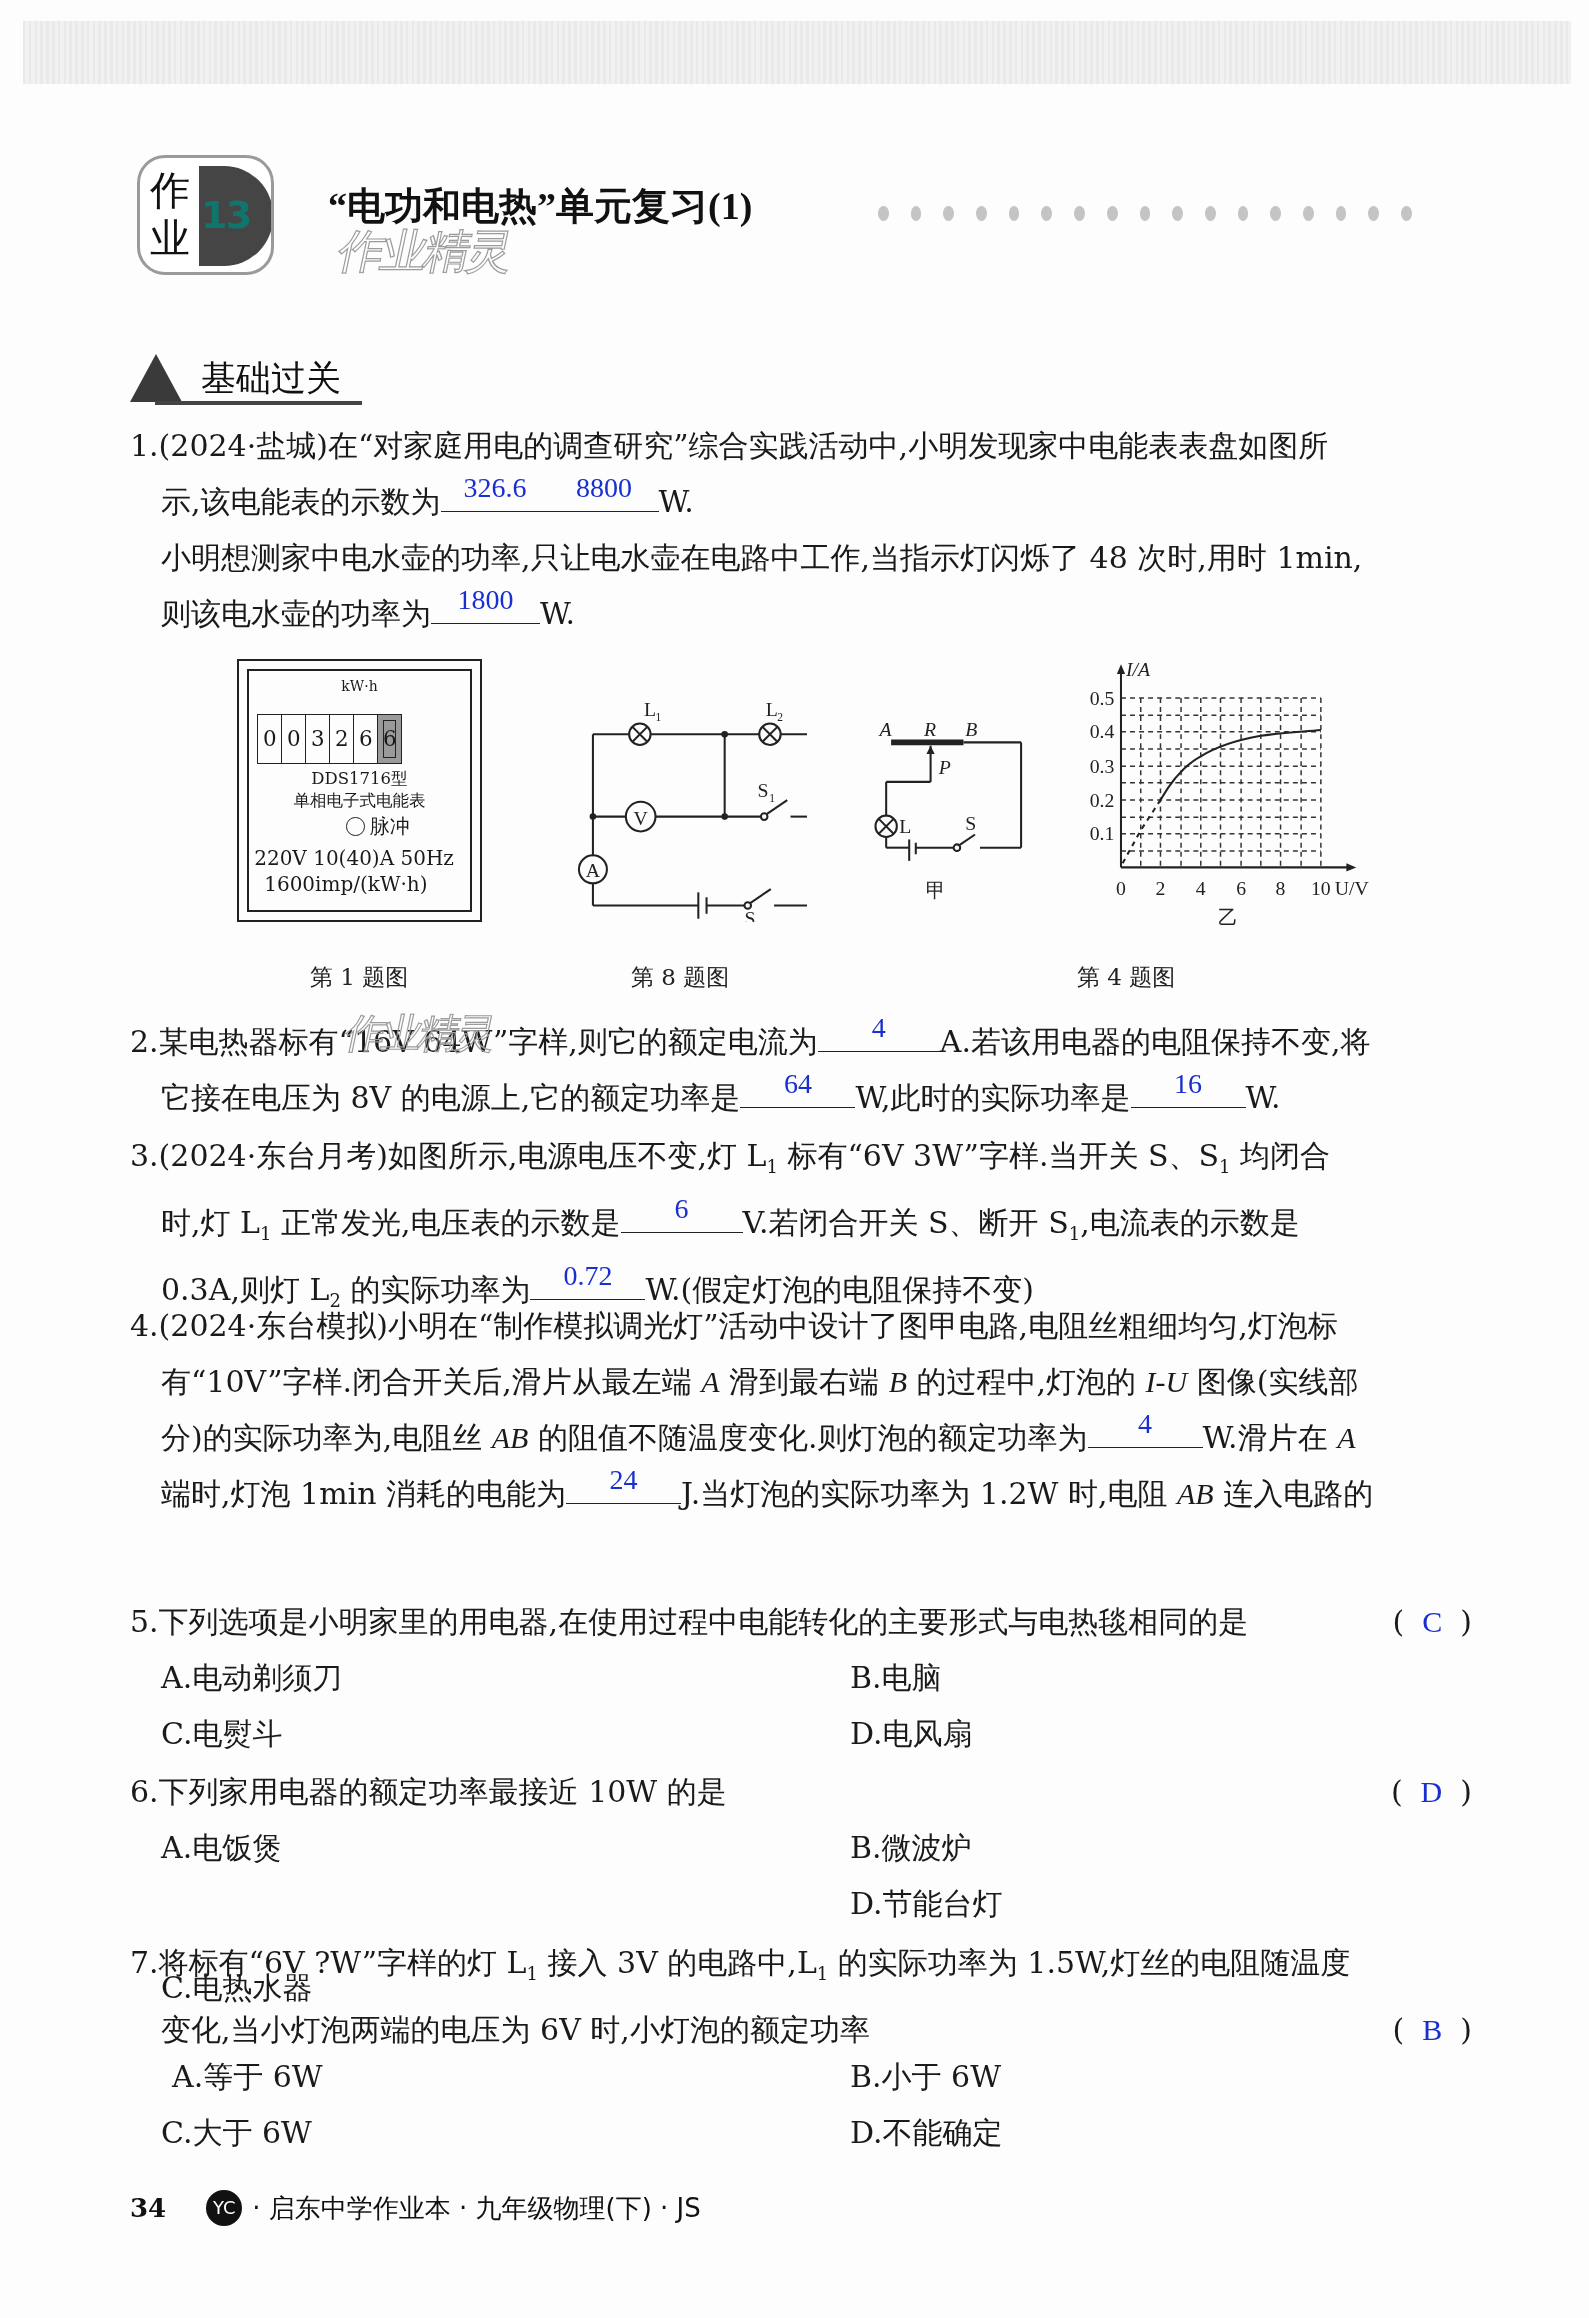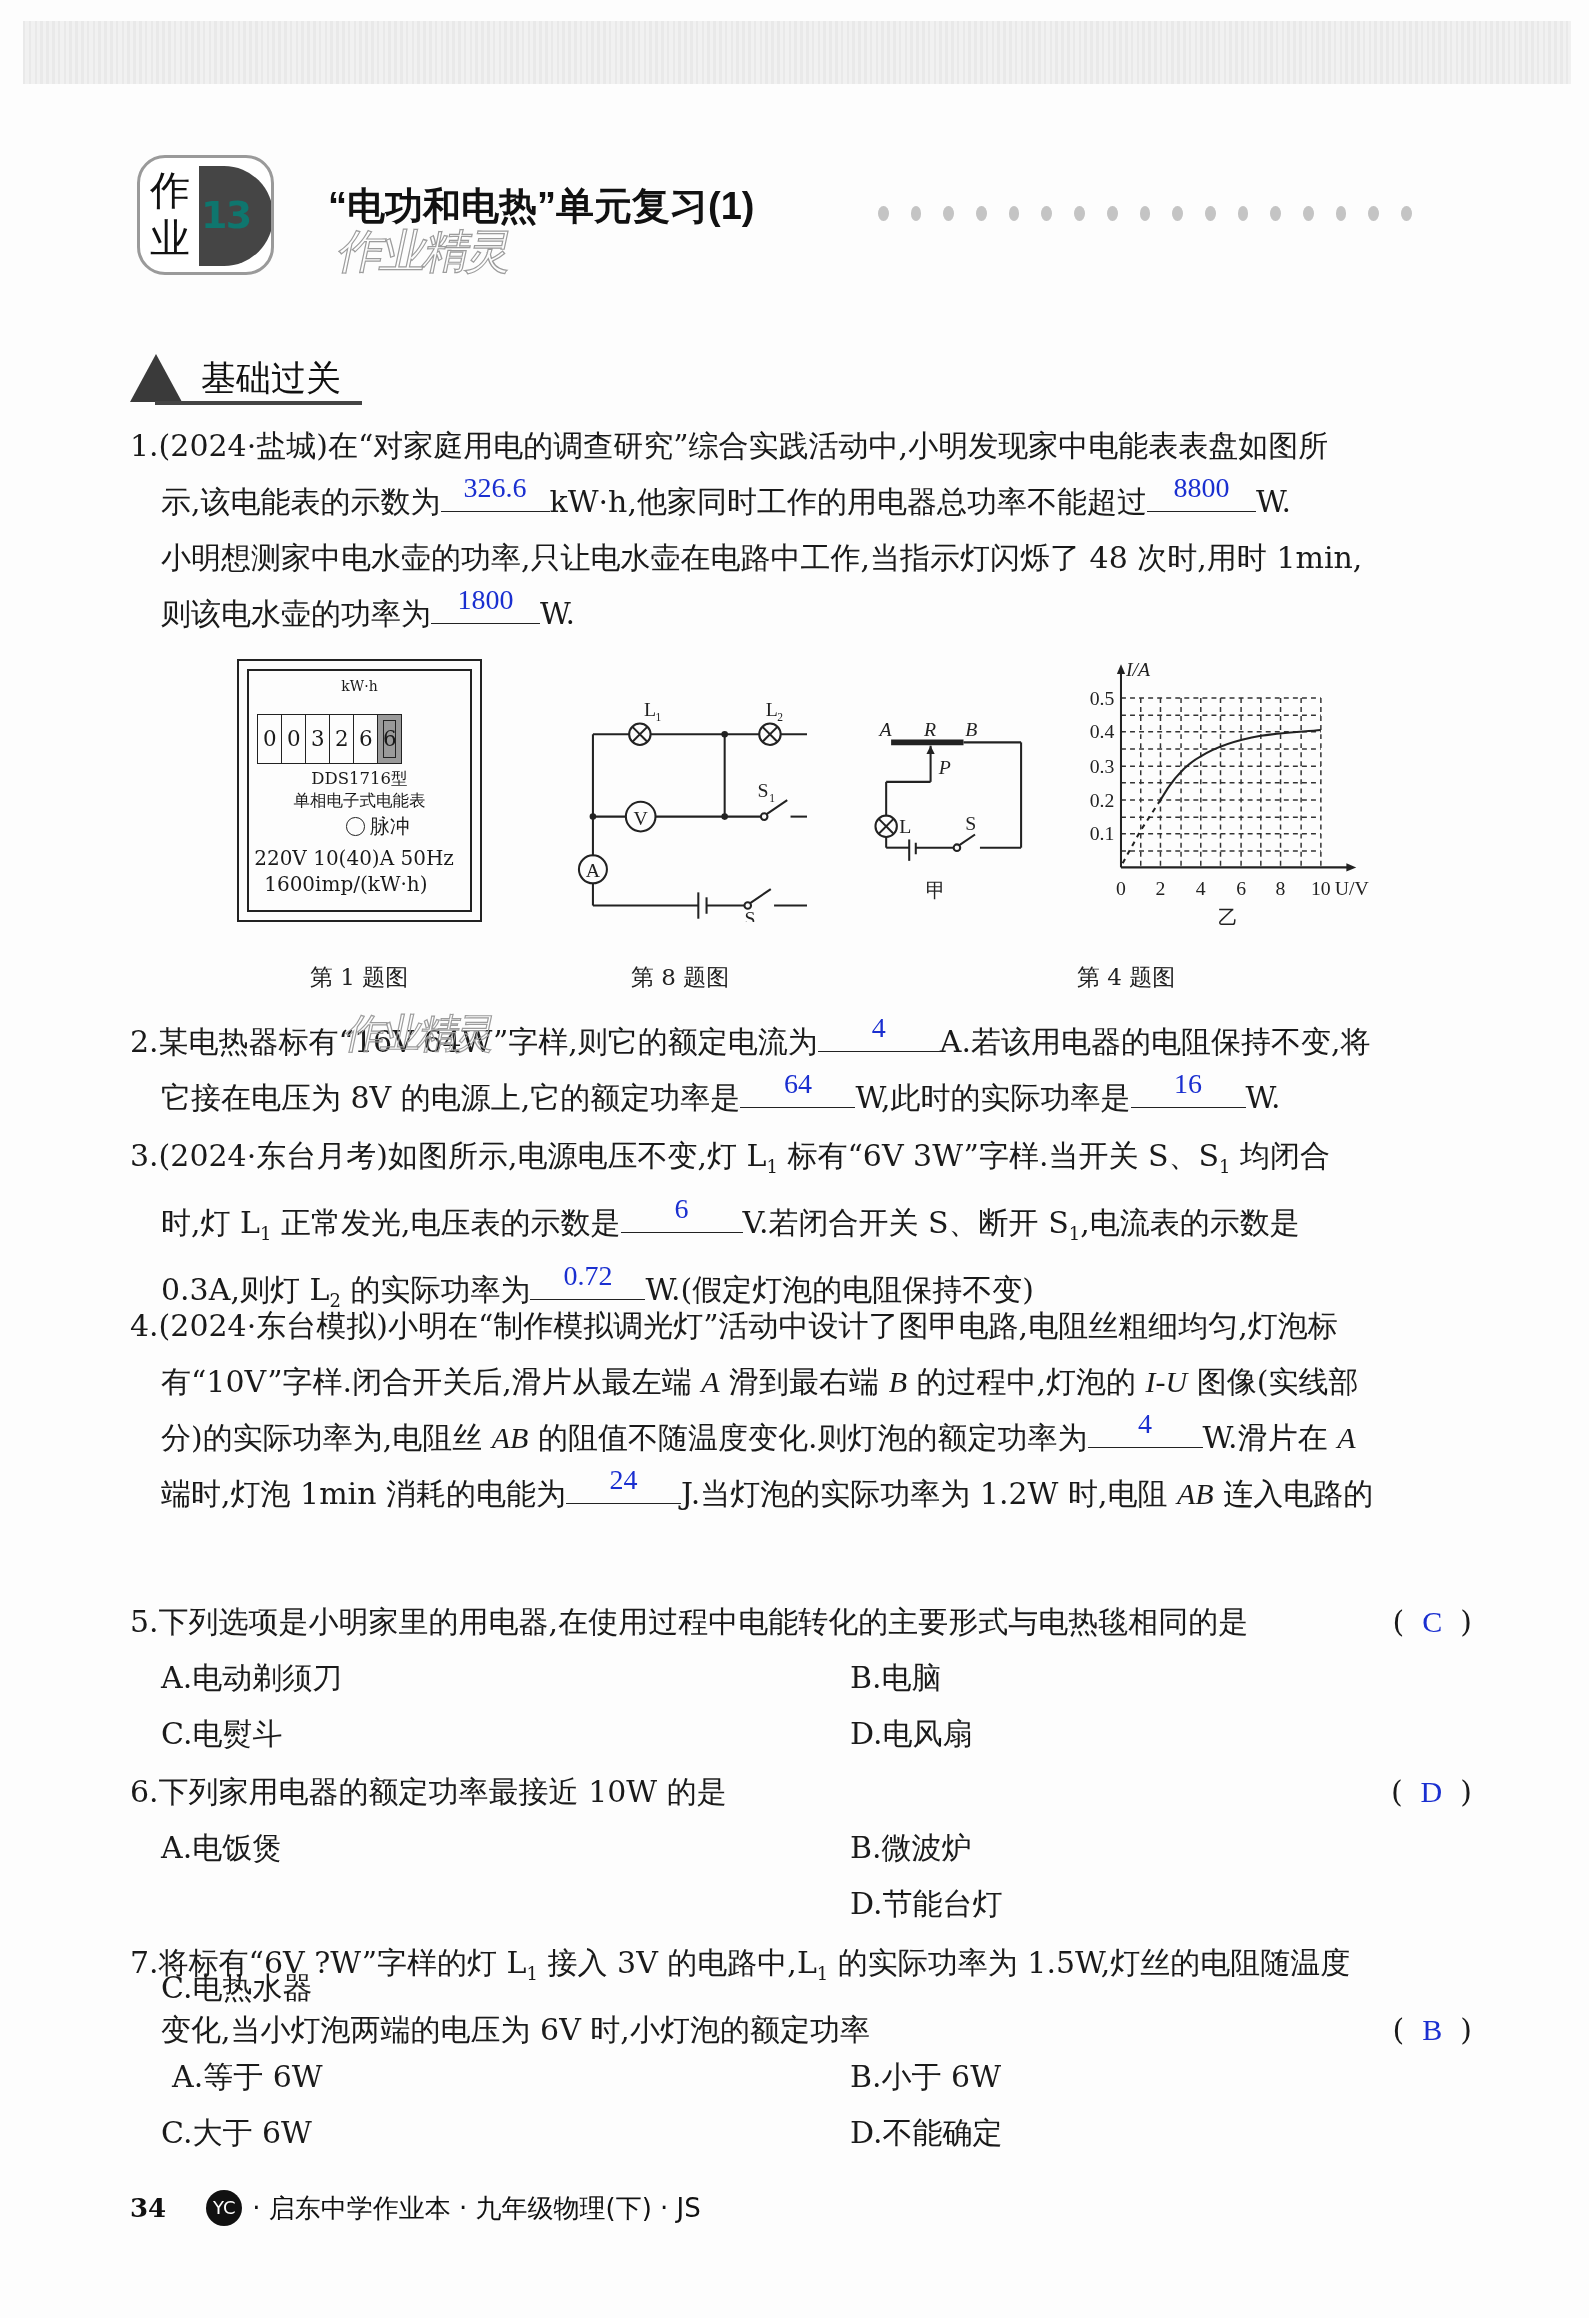--- a/index.html
+++ b/index.html
@@ -8,21 +8,21 @@
   .band{position:absolute;left:23px;top:21.4px;width:1548px;height:63px;
         background:repeating-linear-gradient(90deg,#e9e9e9 0 2.5px,#f1f1f1 2.5px 5.8px);}
   .badge{position:absolute;left:137px;top:155px;width:137px;height:120px;border:3.3px solid #9a9a9a;
          border-radius:28px;background:#fff;box-sizing:border-box;overflow:hidden;}
   .badge .zy{position:absolute;left:10px;top:8.2px;width:40px;font-family:"DejaVu Sans",sans-serif;
              font-size:40px;line-height:48px;color:#111;}
   .badge .dark{position:absolute;left:59px;top:8.2px;width:74px;height:100px;background:#454545;
                border-radius:0 49px 49px 0;}
   .badge .num{position:absolute;left:61px;top:35px;font-family:"DejaVu Sans",sans-serif;font-weight:bold;
               font-size:38px;color:#0f766e;letter-spacing:-1.6px;}
-  .title{position:absolute;left:328px;top:181px;font-family:Liberation Sans, sans-serif;font-weight:bold;
+  .title{position:absolute;left:328px;top:181px;font-family:Liberation Serif, serif;font-weight:bold;
          font-size:38px;color:#111;white-space:nowrap;}
   .dots{position:absolute;left:878px;top:206px;display:flex;gap:22px;}
   .dots span{width:10.7px;height:15px;border-radius:50%;background:#c4c4c4;display:block;}
   .watermark{position:absolute;font-family:"DejaVu Sans",sans-serif;font-size:46px;color:transparent;
              -webkit-text-stroke:1.2px #9c9c9c;transform:skewX(-12deg);letter-spacing:-3.3px;}
   .section{position:absolute;left:130px;top:352px;width:247px;height:53px;}
   .section .tri{position:absolute;left:0;top:1.6px;width:0;height:0;border-left:26px solid transparent;
                 border-right:26px solid transparent;border-bottom:48px solid #3a3a3a;}
   .section .lbl{position:absolute;left:71px;top:3.3px;font-family:"DejaVu Serif",serif;font-weight:normal;
                 font-size:35px;color:#111;}
@@ -77,21 +77,21 @@
 
 <div class="section">
   <div class="tri"></div>
   <div class="lbl">基础过关</div>
   <div class="ul"></div>
 </div>
 
 <div class="q" style="top:418px;">
   <div>1.(2024·盐城)在“对家庭用电的调查研究”综合实践活动中,小明发现家中电能表表盘如图所</div>
   <div class="ind">
-    <span>示,该电能表的示数为</span><span class="blank" style="width:109px"><span class="ans">326.6</span></span><span>kW·h,他家同时工作的用电器总功率不能超过</span><span class="blank" style="width:109px"><span class="ans">8800</span></span><span>W.</span>
+    <span>示,该电能表的示数为</span><span class="blank" style="width:109px"><span class="ans">326.6</span></span><span class="blank" style="width:109px"><span class="ans">8800</span></span><span>W.</span>
   </div>
   <div class="ind">小明想测家中电水壶的功率,只让电水壶在电路中工作,当指示灯闪烁了 48 次时,用时 1min,</div>
   <div class="ind">
     <span>则该电水壶的功率为</span><span class="blank" style="width:109px"><span class="ans">1800</span></span><span>W.</span>
   </div>
 </div>
 
 <div class="fig" style="left:237px;top:659px;width:245px;height:263px;border:2.5px solid #222;box-sizing:border-box;">
   <div style="position:absolute;left:8.2px;top:8.2px;right:8.2px;bottom:8.2px;border:2.5px solid #222;">
     <div style="position:absolute;top:6.6px;width:100%;text-align:center;font-size:14px;">kW·h</div>

